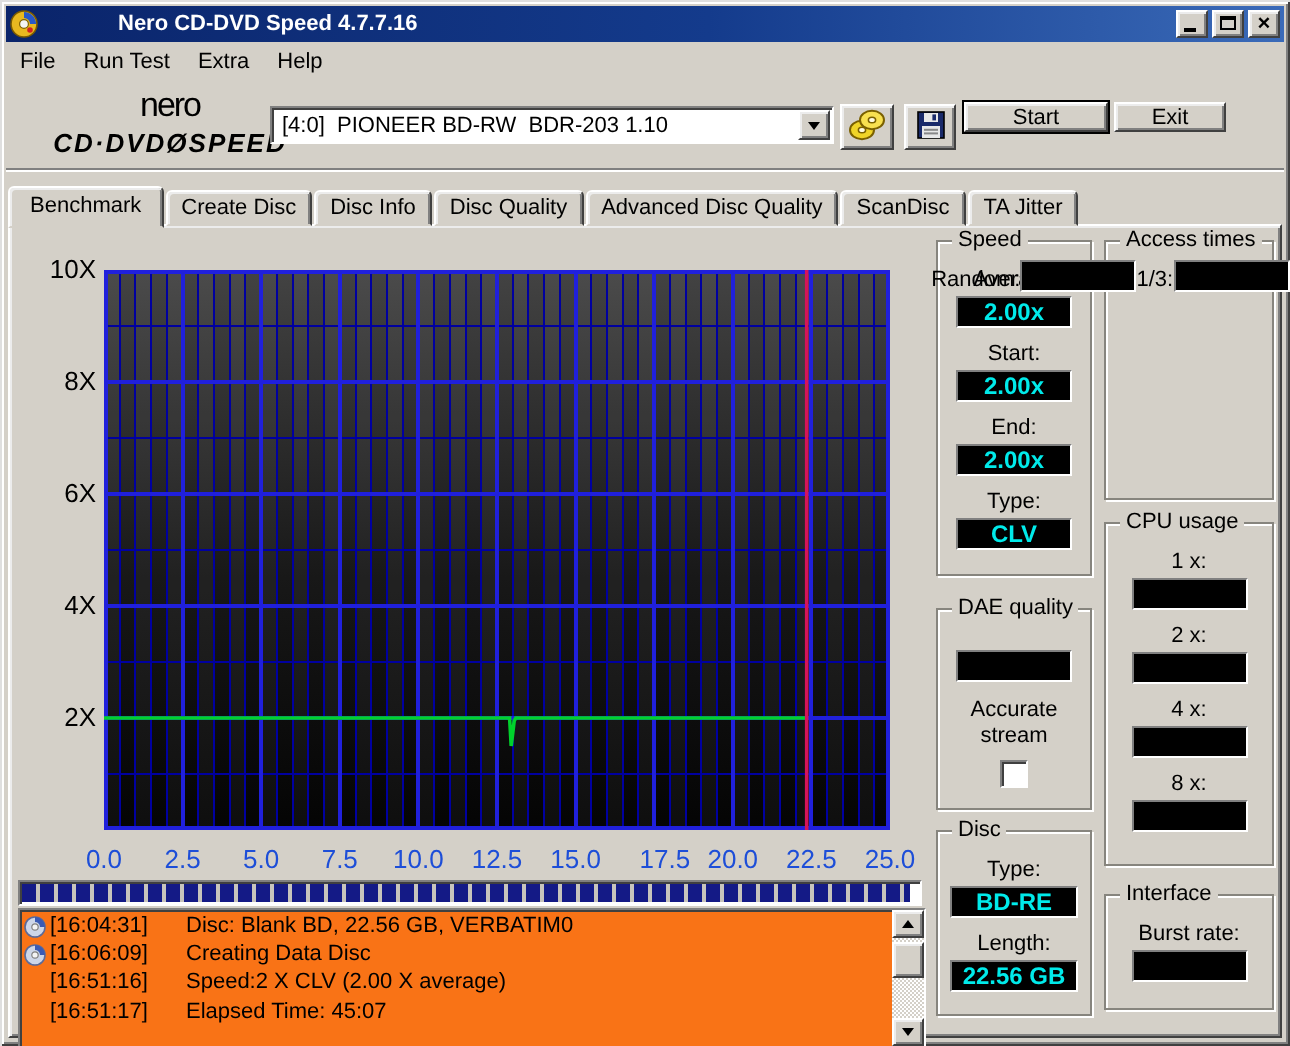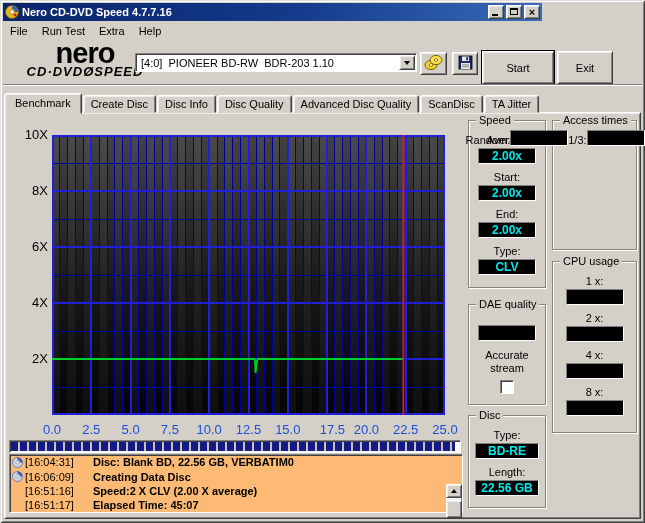--- a/index.html
+++ b/index.html
@@ -1,50 +1,50 @@
 <!DOCTYPE html>
 <html><head>
 <meta charset="utf-8">
 <style>
   html,body{margin:0;padding:0;background:#808080;}
   *{box-sizing:border-box;font-family:"Liberation Sans",sans-serif;}
   .window{position:relative;width:645px;height:523px;background:#d4d0c8;
     box-shadow:inset 1px 1px 0 #dfdfdf,inset -1px -1px 0 #404040,inset 2px 2px 0 #fff,inset -2px -2px 0 #808080;
     overflow:hidden;}
   
-  .titlebar{position:absolute;left:3px;top:3px;width:539px;height:18px;
+  .titlebar{position:absolute;left:3px;top:3px;width:639px;height:18px;
     background:linear-gradient(90deg,#0a246a 0%,#143b8c 55%,#3a6ab8 100%);
-    display:flex;align-items:center;padding:0 2px;}
+    display:flex;align-items:center;padding:0 2px;gap:37px;}
   .title-text{color:#fff;font-size:11px;font-weight:bold;margin-left:3px;flex:1;white-space:nowrap;}
   .app-icon{width:14px;height:14px;display:inline-block;}
   .winbtns{display:flex;gap:2px;}
   .winbtn{width:16px;height:14px;background:#d4d0c8;border:1px solid;border-color:#fff #404040 #404040 #fff;
     box-shadow:inset 1px 1px 0 #ececec,inset -1px -1px 0 #808080;padding:0;position:relative;cursor:default;}
   .g-min{position:absolute;left:3px;bottom:2px;width:6px;height:2px;background:#000;}
   .g-max{position:absolute;left:3px;top:2px;width:8px;height:7px;border:1px solid #000;border-top-width:2px;}
   .g-close{position:absolute;left:0;top:0;width:100%;height:100%;font-size:11px;font-weight:bold;color:#000;line-height:12px;text-align:center;}
   
   .menubar{position:absolute;left:3px;top:22px;width:639px;height:17px;display:flex;align-items:center;font-size:11px;}
   .menu-item{padding:1px 7px;}
   
   .logo{position:absolute;left:10px;top:41px;width:150px;text-align:center;color:#000;}
-  .logo-top{font-size:29px;font-weight:bold;letter-spacing:-1px;line-height:24px;}
+  .logo-top{font-size:17px;font-weight:normal;letter-spacing:-1px;line-height:24px;}
   .logo-sub{font-size:13px;font-weight:bold;font-style:italic;letter-spacing:1px;line-height:13px;white-space:nowrap;}
   .combobox{position:absolute;left:135px;top:53px;width:282px;height:19px;background:#fff;
     border:1px solid;border-color:#808080 #fff #fff #808080;box-shadow:inset 1px 1px 0 #404040;
     display:flex;align-items:center;}
   .combo-text{flex:1;font-size:11px;padding-left:5px;white-space:pre;overflow:hidden;}
   .combo-arrow{width:16px;height:15px;margin-right:1px;background:#d4d0c8;border:1px solid;
     border-color:#fff #404040 #404040 #fff;box-shadow:inset 1px 1px 0 #ececec,inset -1px -1px 0 #808080;
     display:flex;align-items:center;justify-content:center;}
   .tri-down{width:0;height:0;border-left:3px solid transparent;border-right:3px solid transparent;border-top:4px solid #000;}
   .toolbtn{position:absolute;top:52px;height:23px;background:#d4d0c8;border:1px solid;
     border-color:#fff #404040 #404040 #fff;box-shadow:inset 1px 1px 0 #ececec,inset -1px -1px 0 #808080;
     display:flex;align-items:center;justify-content:center;padding:0;}
-  .btn{position:absolute;top:51px;height:33px;background:#d4d0c8;font-size:11px;
+  .btn{position:absolute;top:51px;height:15px;background:#d4d0c8;font-size:11px;
     border:1px solid;border-color:#fff #404040 #404040 #fff;
     box-shadow:inset 1px 1px 0 #ececec,inset -1px -1px 0 #808080;}
   .btn.default{outline:1px solid #000;}
   .tb-sep{position:absolute;left:3px;top:84px;width:639px;height:2px;
     border-top:1px solid #808080;border-bottom:1px solid #fff;}
   
   .tabstrip{position:absolute;left:4px;top:92px;height:21px;display:flex;align-items:flex-end;z-index:6;}
   .tab{height:18px;padding:2px 7px 0;font-size:11px;background:#d4d0c8;margin-right:1px;position:relative;
     border:1px solid;border-color:#fff #404040 transparent #fff;border-radius:3px 3px 0 0;
     box-shadow:inset 1px 1px 0 #ececec,inset -1px 0 0 #808080;}
@@ -53,28 +53,28 @@
     border:1px solid;border-color:#fff #404040 #404040 #fff;
     box-shadow:inset 1px 1px 0 #ececec,inset -1px -1px 0 #808080;}
   
   .plot{position:absolute;left:52px;top:135px;width:393px;height:280px;z-index:3;}
   .ytick{position:absolute;left:14px;width:34px;text-align:right;font-size:13px;color:#000;z-index:3;}
   .xtick{position:absolute;top:422px;width:36px;text-align:center;font-size:13px;color:#1d4ed8;z-index:3;}
   
   .progress{position:absolute;left:9px;top:440px;width:452px;height:13px;background:#fff;z-index:3;
     border:1px solid;border-color:#808080 #fff #fff #808080;box-shadow:inset 1px 1px 0 #404040;padding:1px;}
   .progress-fill{height:100%;background:repeating-linear-gradient(90deg,#141a86 0 7px,#c8c4bc 7px 9px);}
-  .logbox{position:absolute;left:9px;top:454px;width:454px;height:59px;background:#fdba74;z-index:3;
+  .logbox{position:absolute;left:9px;top:454px;width:454px;height:70px;background:#f97316;z-index:3;
     border:1px solid;border-color:#808080 #fff #fff #808080;box-shadow:inset 1px 1px 0 #404040;
-    display:flex;align-items:flex-end;}
+    display:flex;}
   .loglist{flex:1;padding:1px 0 0 2px;overflow:hidden;}
   .logrow{display:flex;align-items:center;height:14.2px;font-size:11px;white-space:nowrap;}
   .logicon{width:13px;height:11px;flex:0 0 13px;}
   .logtime{width:60px;flex:0 0 60px;}
-  .logtext{margin-left:8px;font-weight:bold;}
+  .logtext{margin-left:8px;}
   .scrollbar{width:16px;flex:0 0 16px;display:flex;flex-direction:column;
     background-image:linear-gradient(45deg,#d4d0c8 25%,transparent 25%,transparent 75%,#d4d0c8 75%),
       linear-gradient(45deg,#d4d0c8 25%,transparent 25%,transparent 75%,#d4d0c8 75%);
     background-size:2px 2px;background-position:0 0,1px 1px;background-color:#fff;}
   .sbtn{height:14px;width:16px;background:#d4d0c8;border:1px solid;border-color:#fff #404040 #404040 #fff;
     box-shadow:inset 1px 1px 0 #ececec,inset -1px -1px 0 #808080;padding:0;display:flex;align-items:center;justify-content:center;}
   .tri-up-s{width:0;height:0;border-left:3px solid transparent;border-right:3px solid transparent;border-bottom:4px solid #000;}
   .tri-down-s{width:0;height:0;border-left:3px solid transparent;border-right:3px solid transparent;border-top:4px solid #000;}
   .strack{flex:1;position:relative;}
   .sthumb{position:absolute;left:0;top:2px;width:16px;height:18px;background:#d4d0c8;border:1px solid;
@@ -381,20 +381,27 @@
         <div class="lcd"></div>
         <div class="glabel">2 x:</div>
         <div class="lcd"></div>
         <div class="glabel">4 x:</div>
         <div class="lcd"></div>
         <div class="glabel">8 x:</div>
         <div class="lcd"></div>
       </div>
   </div>
 
+  <div class="group" style="left:552px;top:447px;width:85px;height:58px;">
+    <span class="legend">Interface</span>
+    <div id="interface-rows" style="display:flex;flex-direction:column;align-items:center;">
+        <div class="glabel">Burst rate:</div>
+        <div class="lcd"></div>
+      </div>
+  </div>
 
 <div class="ytick" style="top: 127px; text-align: right;">10X</div>
     <div class="ytick" style="top: 183px;">8X</div>
     <div class="ytick" style="top: 239px;">6X</div>
     <div class="ytick" style="top: 295px;">4X</div>
     <div class="ytick" style="top: 351px;">2X</div>
     <div class="xtick" style="left: 34px;">0.0</div>
     <div class="xtick" style="left: 73.3px;">2.5</div>
     <div class="xtick" style="left: 112.6px;">5.0</div>
     <div class="xtick" style="left: 151.9px;">7.5</div>

